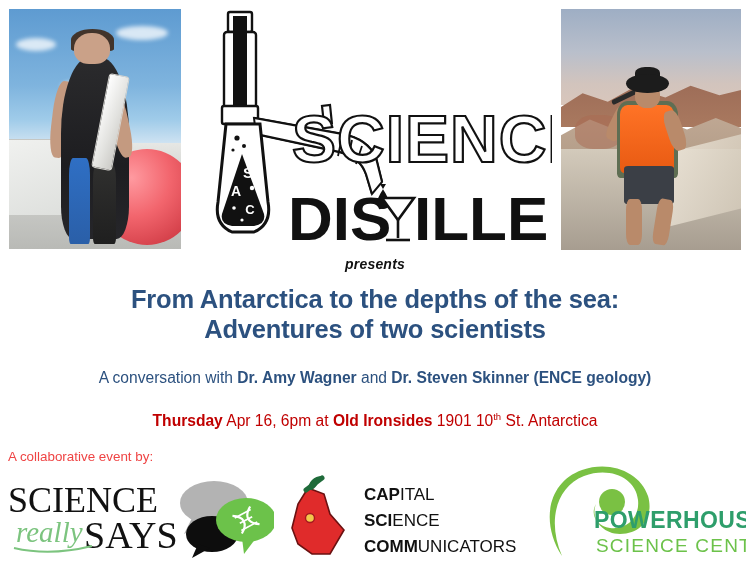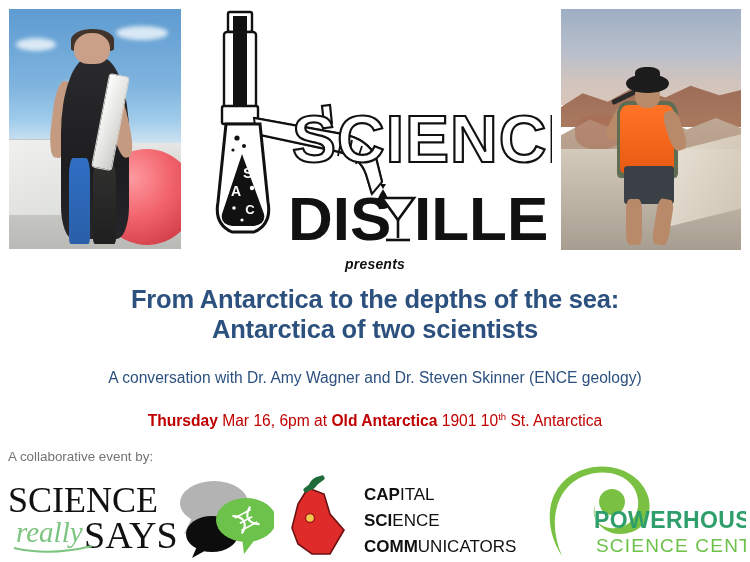--- a/index.html
+++ b/index.html
@@ -111,30 +111,30 @@
   }
   .title {
     position:absolute; left:0; top:284px; width:750px; text-align:center;
     color:#2c517f; font-weight:bold; font-size:25.5px; line-height:30px;
     font-family:"Liberation Sans", sans-serif; letter-spacing:-.2px;
   }
   .subtitle {
     position:absolute; left:0; top:369px; width:750px; text-align:center;
     color:#2c517f; font-size:15.6px; font-family:"Liberation Sans", sans-serif;
   }
-  .subtitle b { font-weight:normal; }
+  .subtitle b { font-weight:bold; }
   .when {
     position:absolute; left:0; top:411px; width:750px; text-align:center;
     color:#c00000; font-size:15.6px; font-family:"Liberation Sans", sans-serif;
   }
   .when b { font-weight:bold; }
   .when sup { font-size:9.5px; vertical-align:super; }
   .collab {
     position:absolute; left:8px; top:449px;
-    font-size:13.4px; color:#737373; font-family:"Liberation Sans", sans-serif;
+    font-size:13.4px; color:#ef4444; font-family:"Liberation Sans", sans-serif;
   }
 
   
   .sponsors { position:absolute; left:0; top:470px; width:750px; height:92px; }
 
   .srs { position:absolute; left:6px; top:6px; width:268px; height:84px; }
   .srs svg { width:100%; height:100%; display:block; }
 
   .csc { position:absolute; left:278px; top:4px; width:250px; height:86px; }
   .csc svg { width:100%; height:100%; display:block; }
@@ -234,26 +234,26 @@
         <path d="M194,234 L218,234"></path>
       </g>
       <text x="222" y="234" font-family="'Liberation Sans',sans-serif" font-size="62" font-weight="bold" fill="#111" letter-spacing="0">ILLED</text>
     </svg>
   </div>
 
   <div class="presents">presents</div>
 
   <div class="title">
     <div>From Antarctica to the depths of the sea:</div>
-    <div>Antarctica of two scientists</div>
+    <div>Adventures of two scientists</div>
   </div>
 
   <div class="subtitle"><span>A conversation with </span><b>Dr. Amy Wagner</b><span> and </span><b>Dr. Steven Skinner (ENCE geology)</b></div>
 
-  <div class="when"><b>Thursday</b><span> Mar 16, 6pm at </span><b>Old Antarctica</b><span> 1901 10</span><sup>th</sup><span> St. Antarctica</span></div>
+  <div class="when"><b>Thursday</b><span> Apr 16, 6pm at </span><b>Old Ironsides</b><span> 1901 10</span><sup>th</sup><span> St. Antarctica</span></div>
 
   <div class="collab">A collaborative event by:</div>
 
   <div class="sponsors">
 
     <div class="srs">
       <svg viewBox="0 0 268 84" xmlns="http://www.w3.org/2000/svg">
 
         <g>
           <ellipse cx="208" cy="27" rx="34" ry="22" fill="#b3b3b3"></ellipse>

